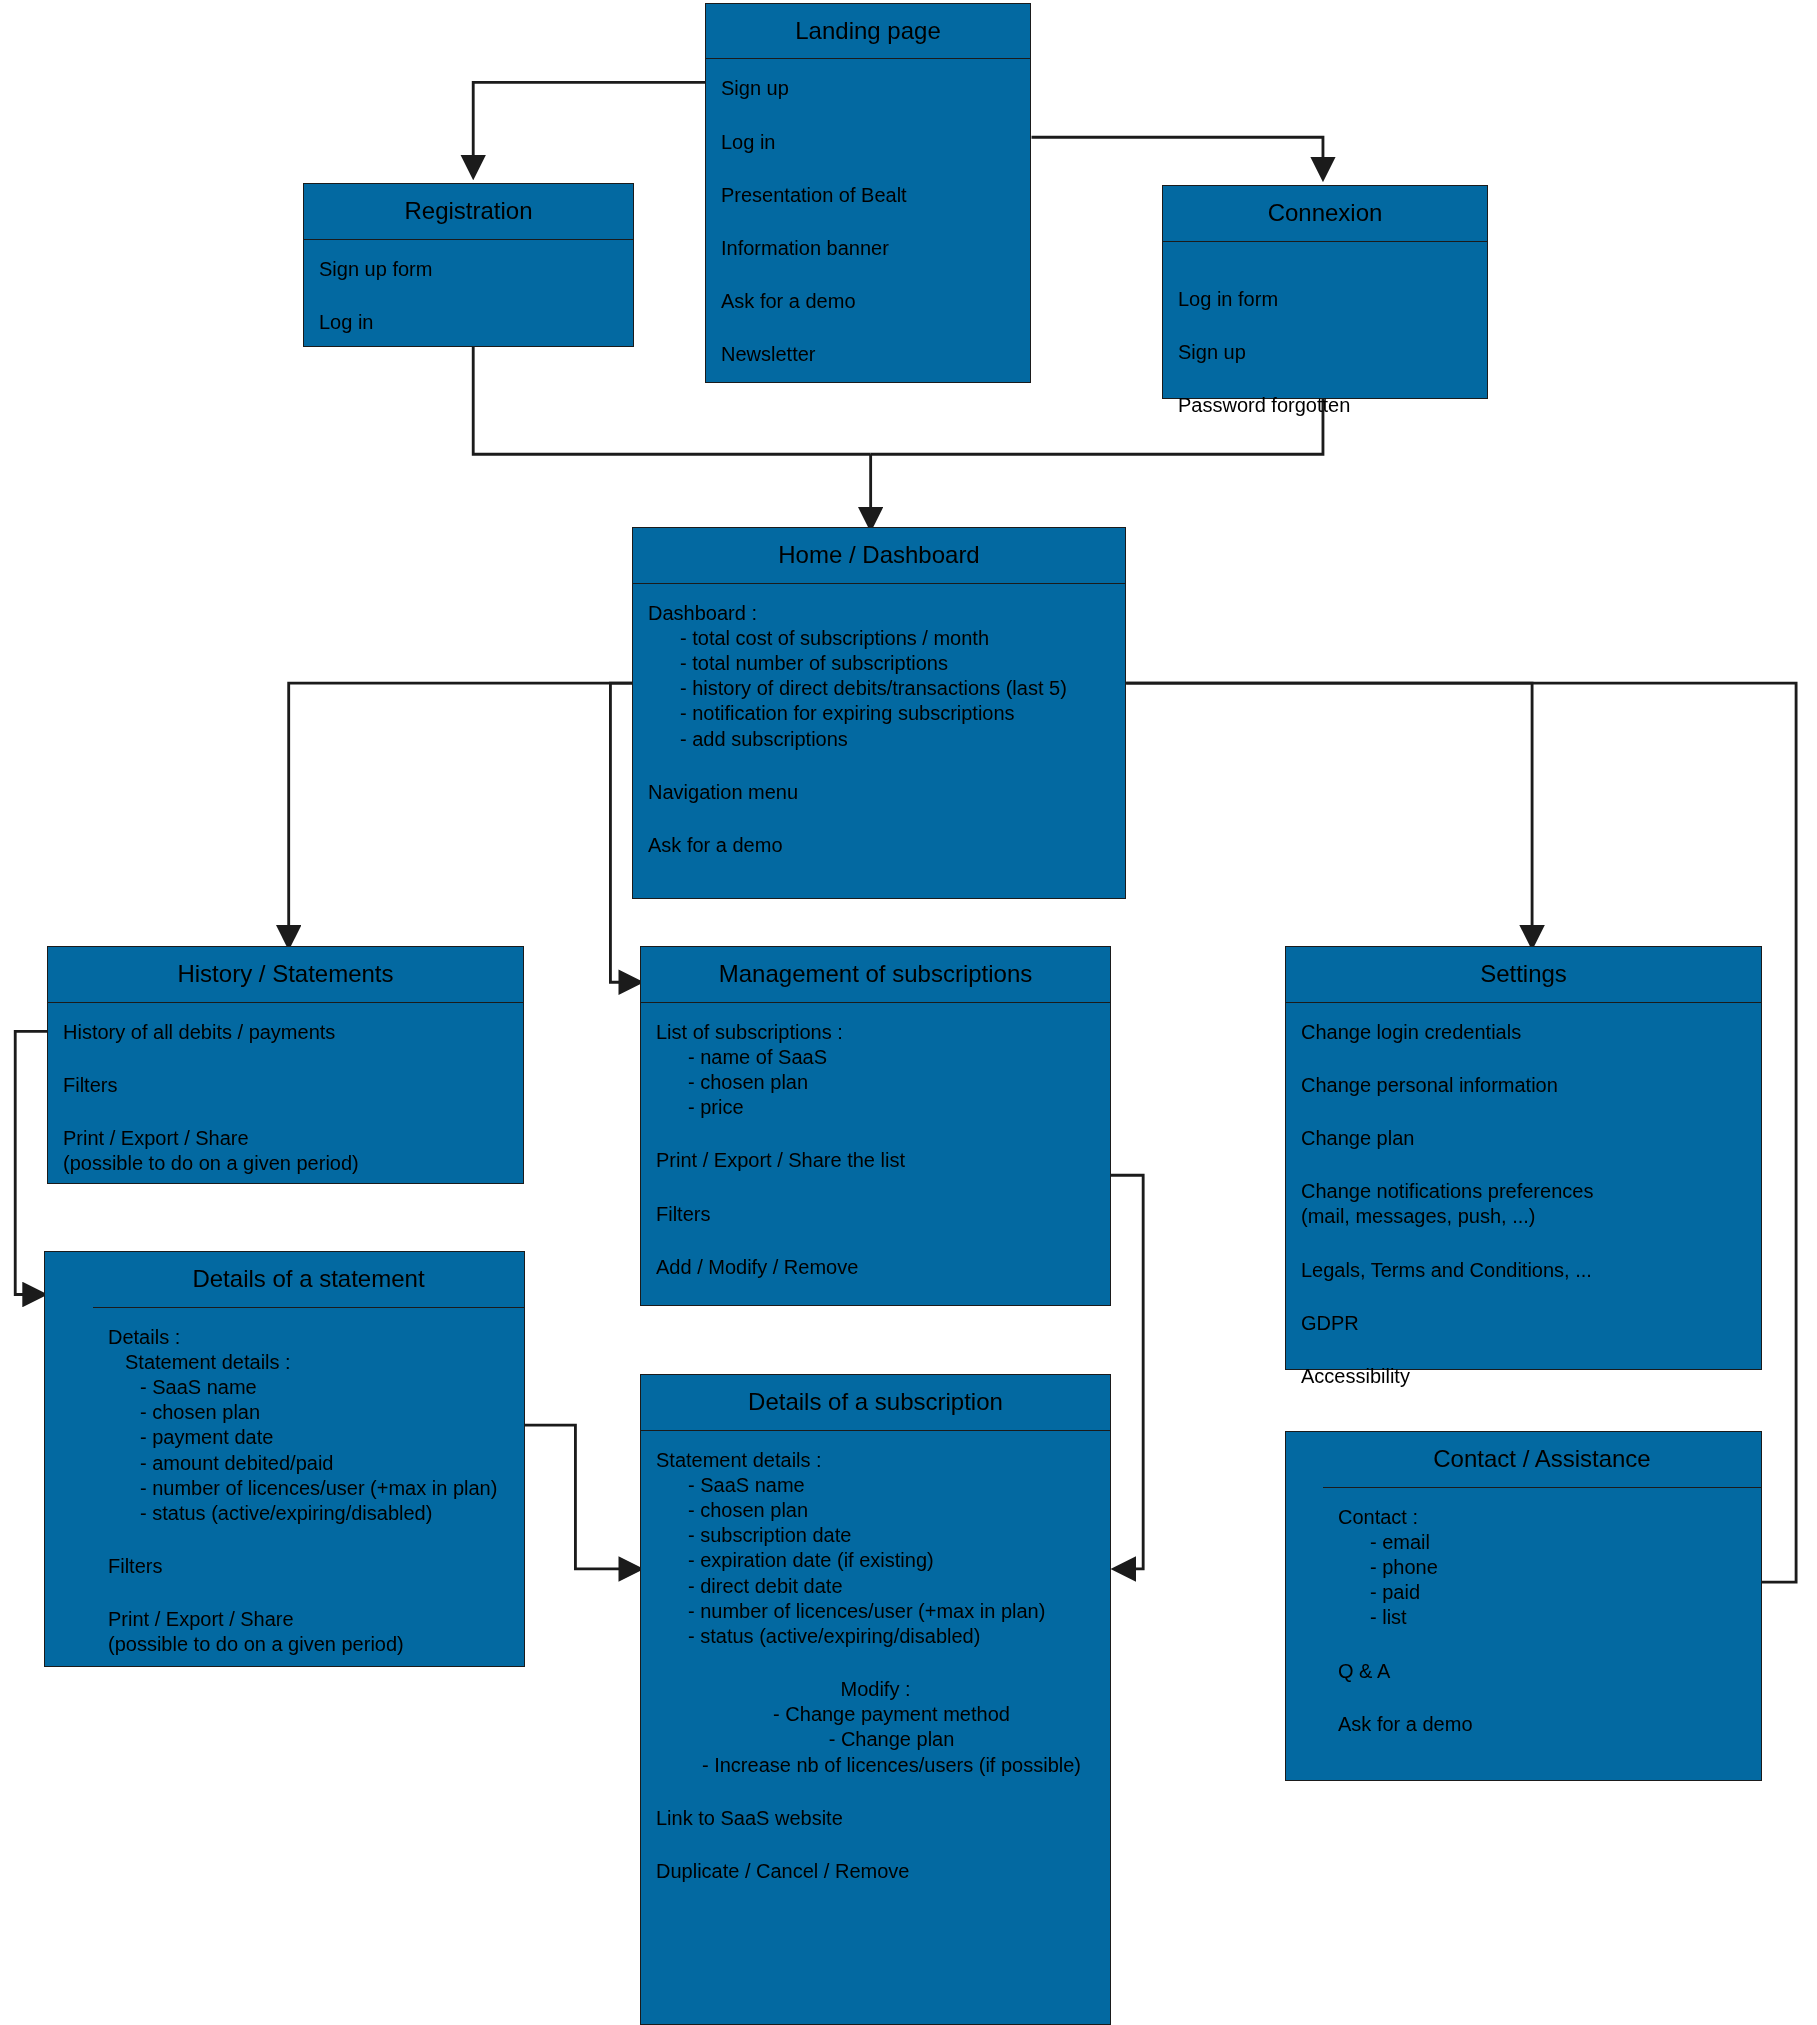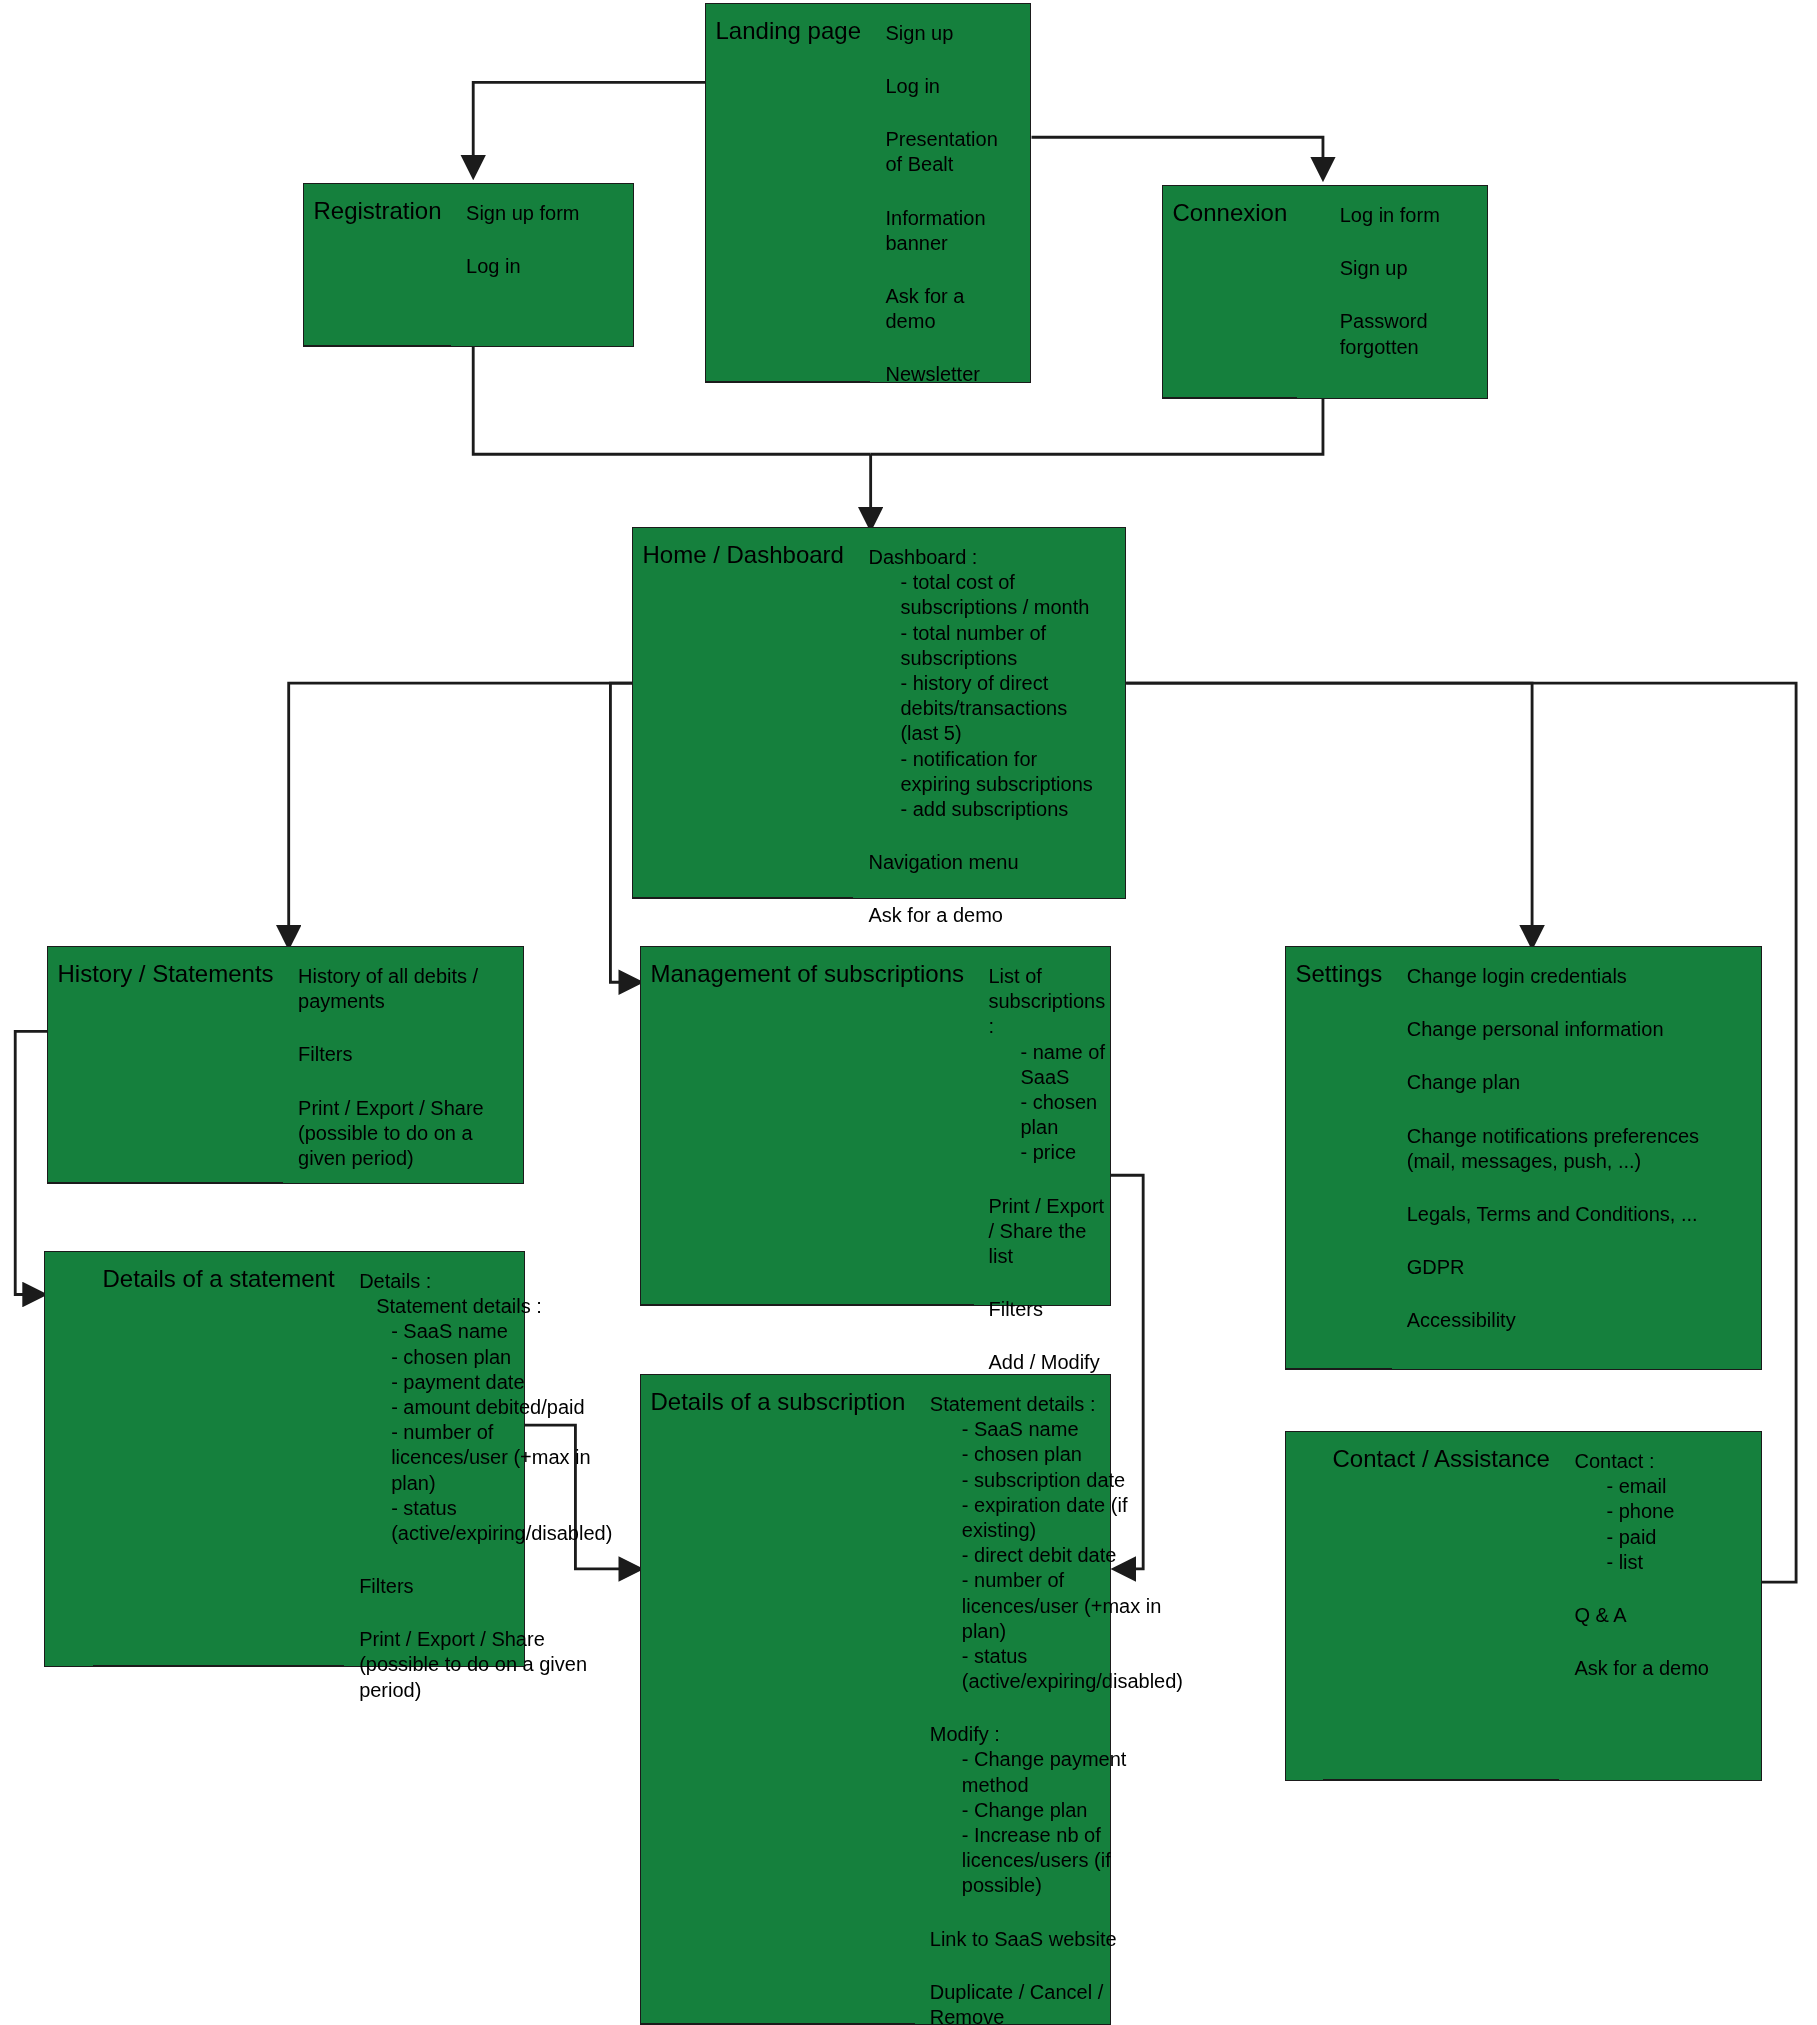--- a/index.html
+++ b/index.html
@@ -22,23 +22,23 @@
     left: 0;
     top: 0;
     width: 1817px;
     height: 2025px;
     pointer-events: none;
   }
   .node {
     position: absolute;
     box-sizing: border-box;
     border: 1.9px solid #1b1b1b;
-    background: #15803d;
+    background: #0369a1;
     display: flex;
-    flex-direction: row;
+    flex-direction: column;
     z-index: 2;
   }
   .node-title {
     box-sizing: border-box;
     border-bottom: 1.9px solid #1b1b1b;
     text-align: center;
     font-size: 24px;
     line-height: 1.25;
     padding: 12.3px 9.5px 12.3px;
     white-space: nowrap;
@@ -221,21 +221,21 @@
       <div class="group">
         <div class="row tight">Statement details :</div>
         <div class="sub">- SaaS name</div>
         <div class="sub">- chosen plan</div>
         <div class="sub">- subscription date</div>
         <div class="sub">- expiration date (if existing)</div>
         <div class="sub">- direct debit date</div>
         <div class="sub">- number of licences/user (+max in plan)</div>
         <div class="sub">- status (active/expiring/disabled)</div>
       </div>
-      <div class="group" style="">
+      <div class="group" style="text-align:center;">
         <div class="row tight">Modify :</div>
         <div class="sub">- Change payment method</div>
         <div class="sub">- Change plan</div>
         <div class="sub">- Increase nb of licences/users (if possible)</div>
       </div>
       <div class="row" style="margin-top:23px;">Link to SaaS website</div>
       <div class="row">Duplicate / Cancel / Remove</div>
 
     </div>
   </div>

